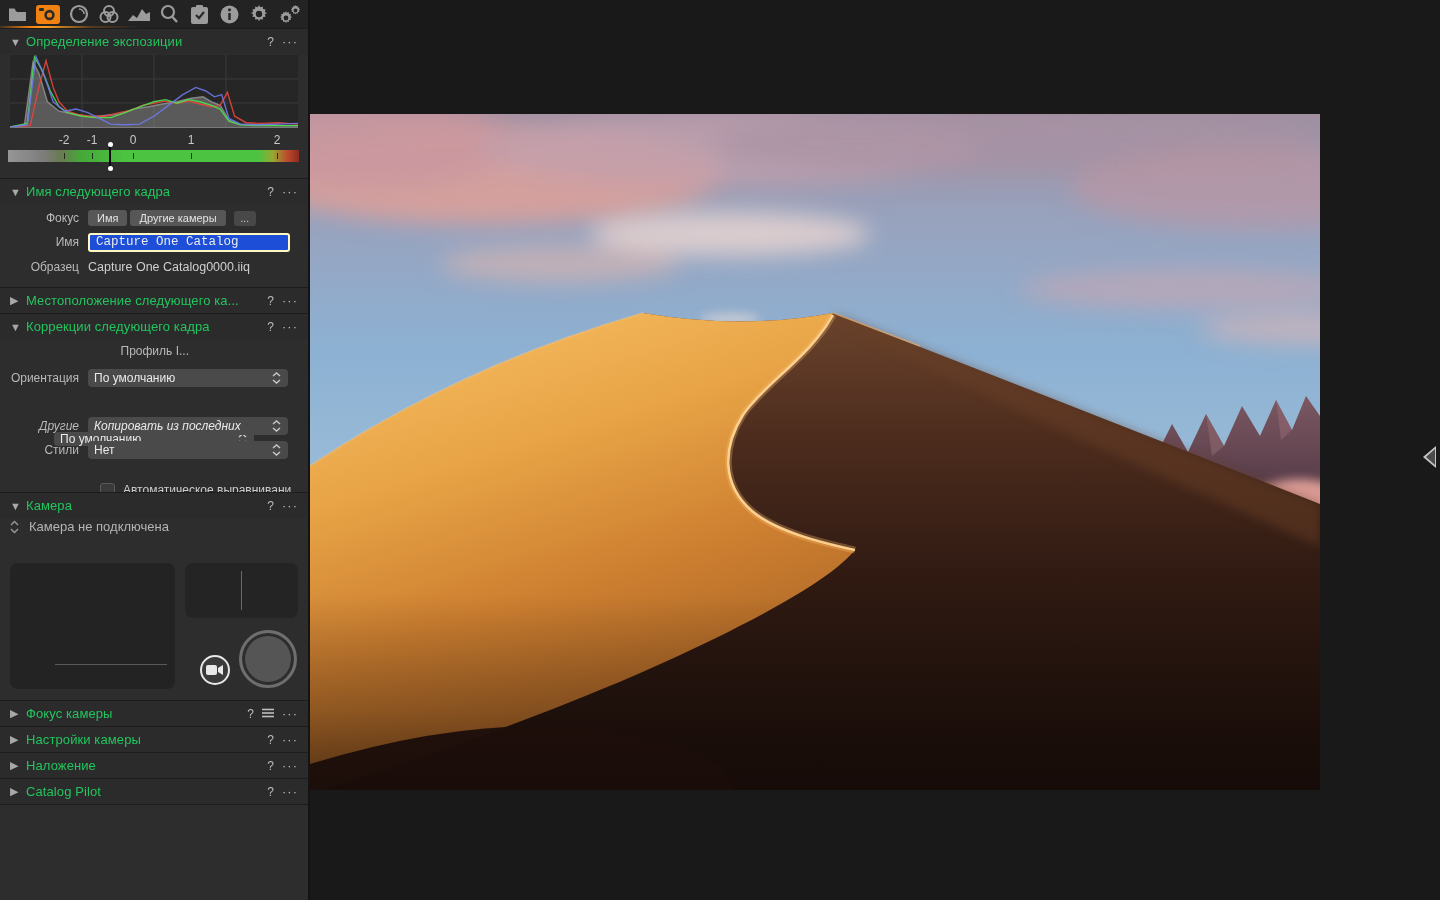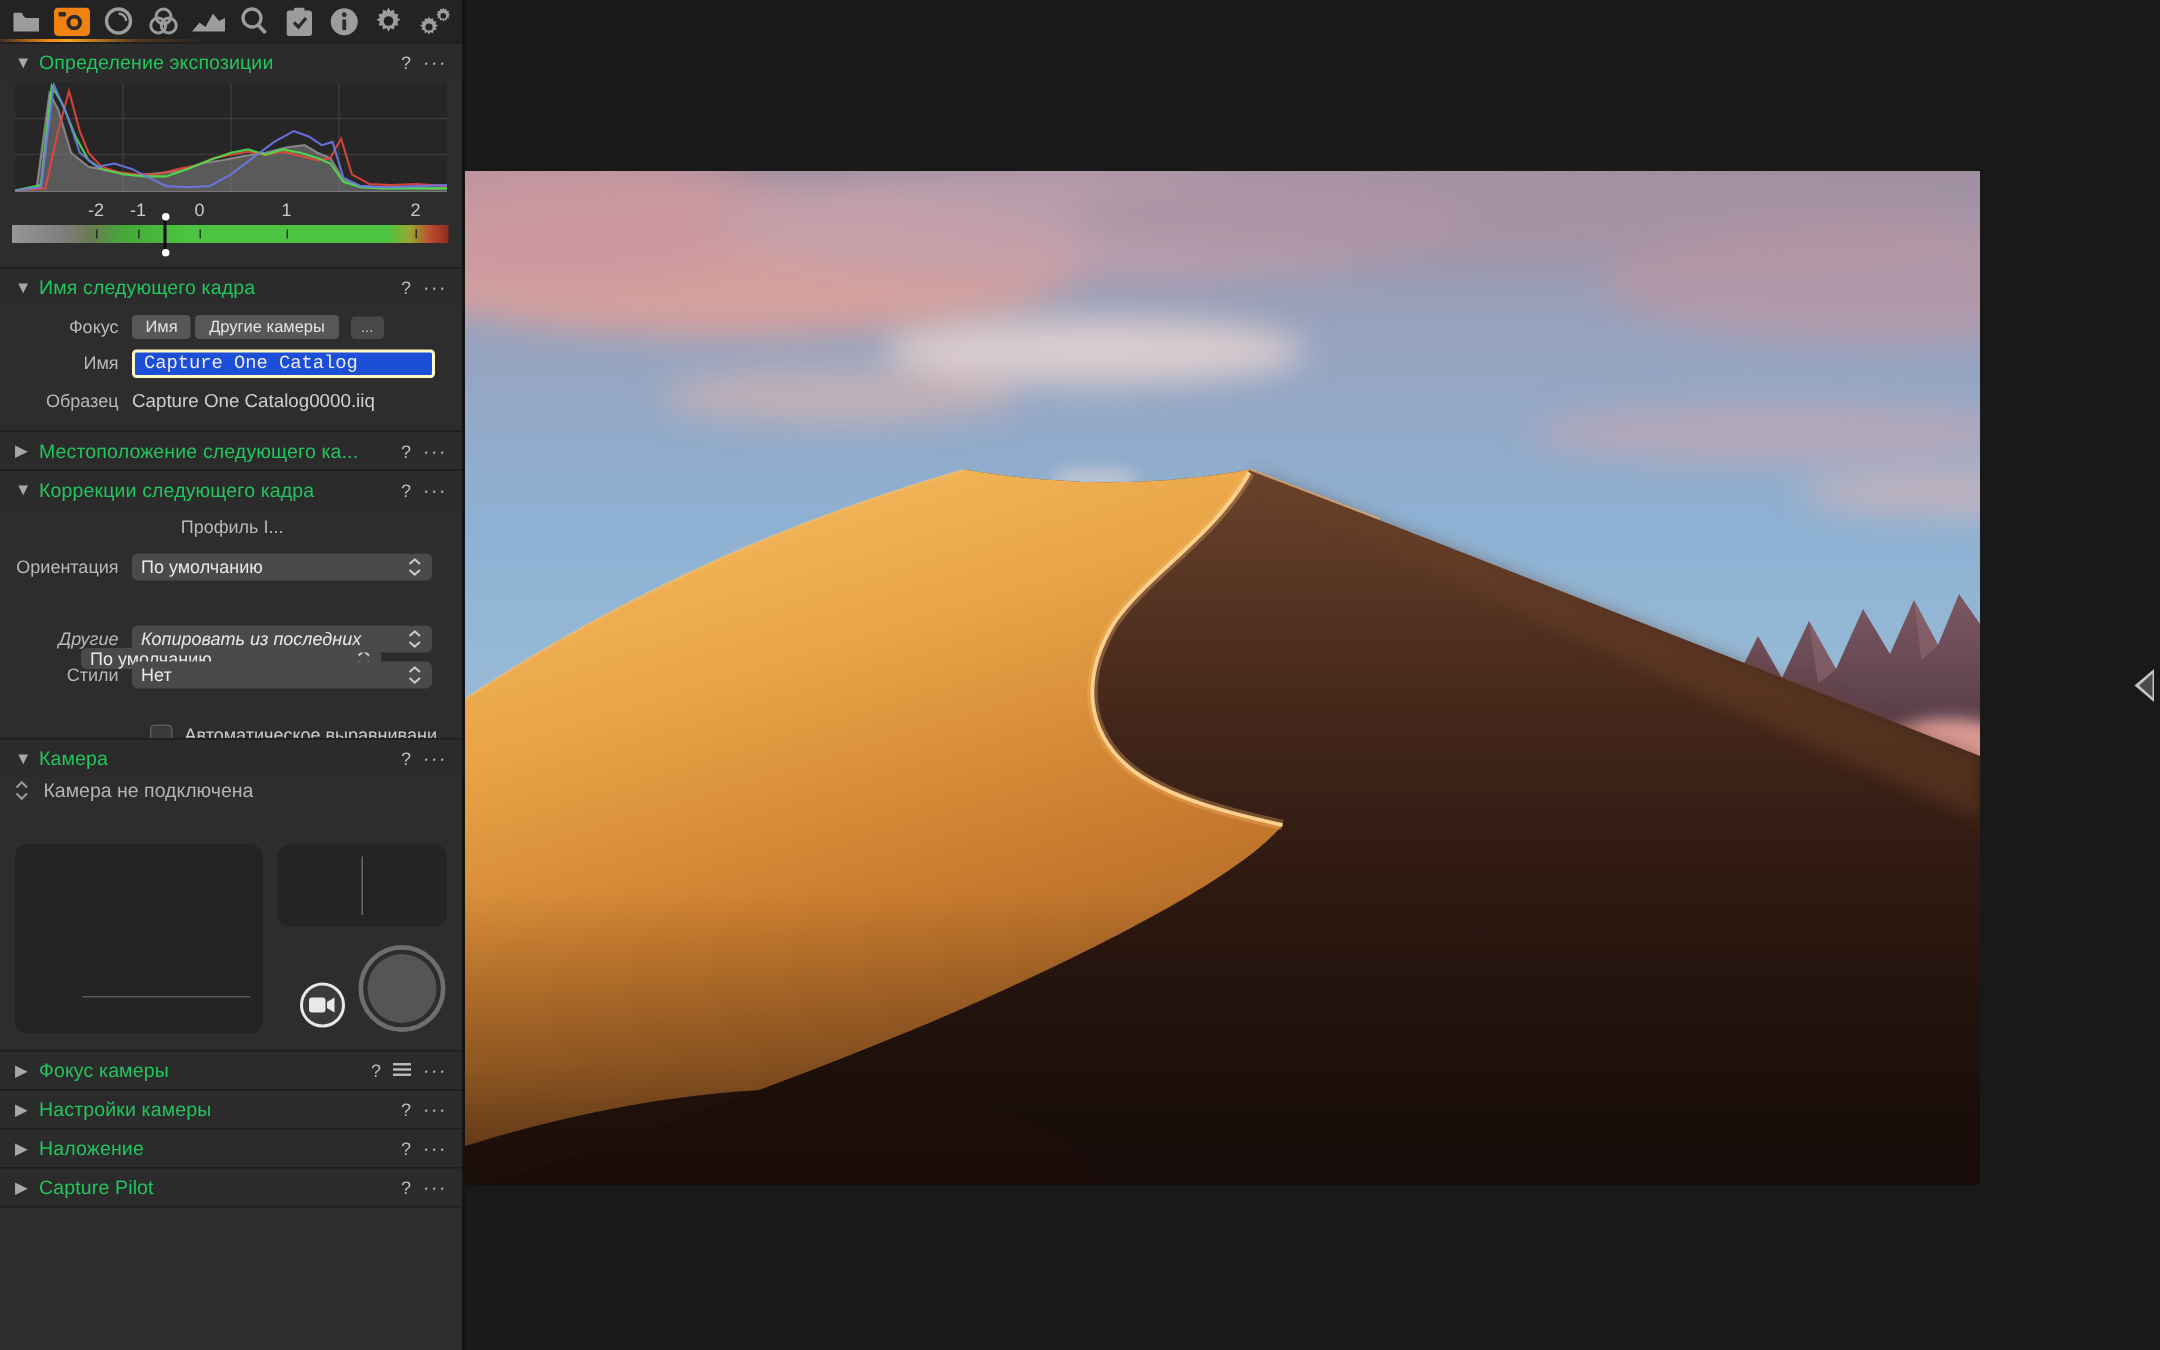--- a/index.html
+++ b/index.html
@@ -334,21 +334,21 @@
   <div class="panel-header" style="top:752px;">
     <span class="chev">▶</span>
     <span class="title">Наложение</span>
     <span class="hicons">
         <span class="qmark">?</span>
         <span class="dots">···</span>
       </span>
   </div>
   <div class="panel-header" style="top:778px;">
     <span class="chev">▶</span>
-    <span class="title">Capture Pilot</span>
+    <span class="title">Catalog Pilot</span>
     <span class="hicons">
         <span class="qmark">?</span>
         <span class="dots">···</span>
       </span>
   </div>
   <div style="position:absolute; left:0; top:804px; width:100%; height:1px; background:#1d1d1d;"></div>
 </div>
 
 <div class="viewer">
   <svg class="photo" viewBox="0 0 1010 676" preserveAspectRatio="none">

